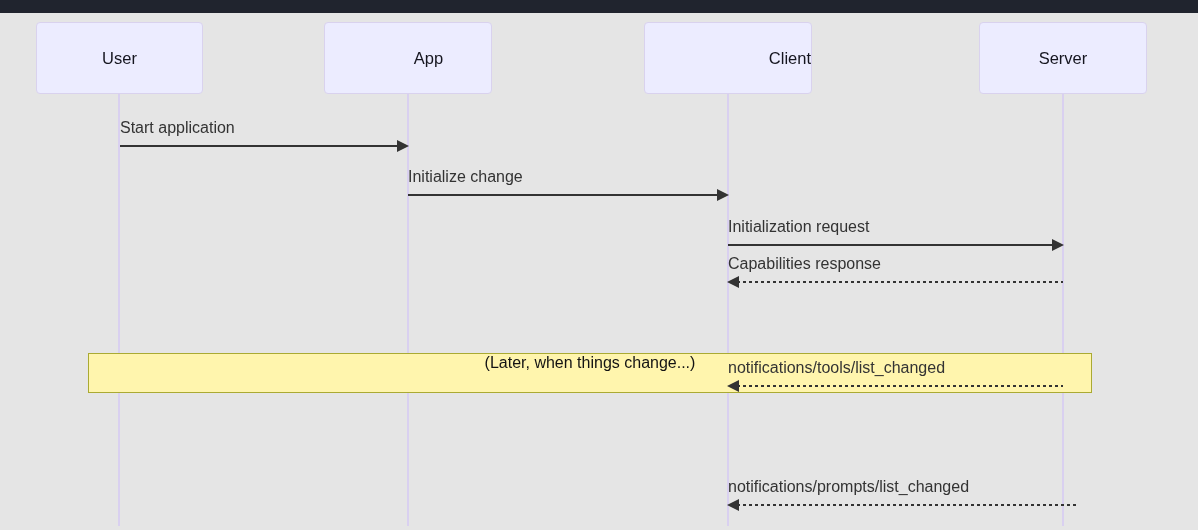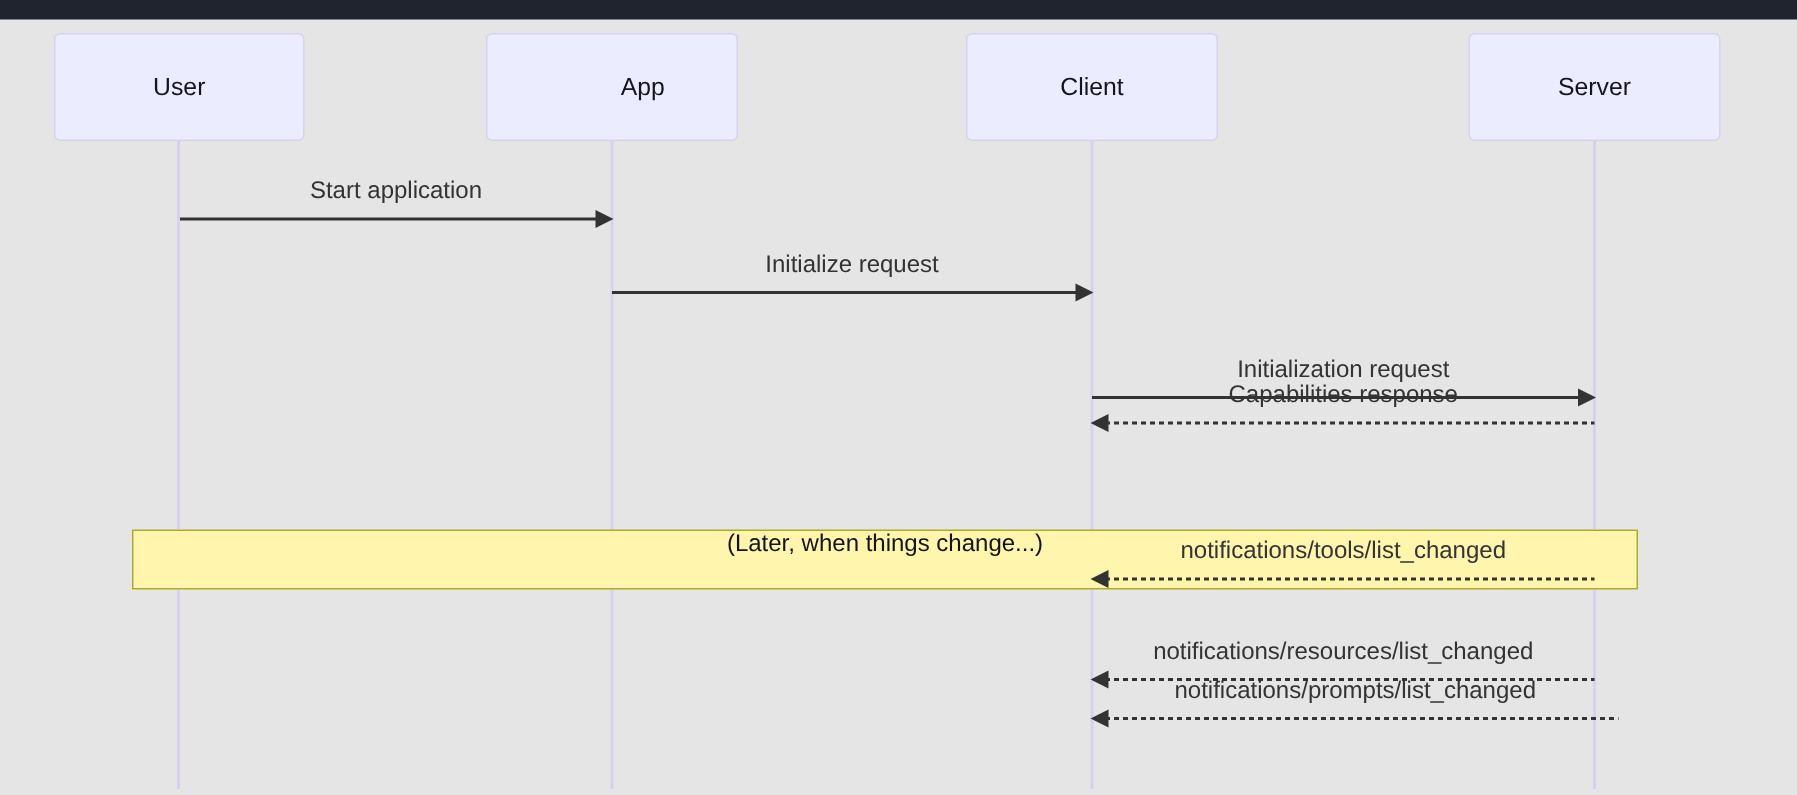--- a/index.html
+++ b/index.html
@@ -33,21 +33,20 @@
     display:flex;align-items:center;justify-content:center;
     font-size:16.5px;color:var(--actor-text);
   }
   .lifeline{
     position:absolute;top:94px;height:432px;width:2px;
     background:var(--lifeline);
   }
   .msg{position:absolute;height:34px;}
   .msg-label{
     position:absolute;left:0;right:0;top:0;height:22px;
-    text-align:center;
     font-size:16px;color:var(--message-color);
     white-space:nowrap;
   }
   .msg-line{
     position:absolute;top:26px;height:2px;left:0;right:0;
   }
   .msg-line.solid{background:var(--message-color);}
   .msg-line.dashed{
     background-image:repeating-linear-gradient(90deg,var(--message-color) 0 3px,transparent 3px 6px);
   }
@@ -86,40 +85,40 @@
   <div class="lifeline" style="left:407px;"></div>
   <div class="lifeline" style="left:727px;"></div>
   <div class="lifeline" style="left:1062px;"></div>
 
   <div class="actor" style="left:36px;width:167px;">
     <span>User</span>
   </div>
   <div class="actor" style="left:324px;width:168px;padding-left:41px;">
     <span>App</span>
   </div>
-  <div class="actor" style="left:644px;width:168px;">
+  <div class="actor" style="left:644px;width:168px;justify-content:flex-end;">
     <span>Client</span>
   </div>
   <div class="actor" style="left:979px;width:168px;align-items:center;">
     <span>Server</span>
   </div>
 
   <div class="msg" style="left:120px;width:288px;top:119px;">
     <div class="msg-label">Start application</div>
     <div class="msg-line solid to-right"></div>
     <div class="arrowhead right"></div>
   </div>
 
   <div class="msg" style="left:408px;width:320px;top:168px;">
-    <div class="msg-label">Initialize request</div>
+    <div class="msg-label">Initialize change</div>
     <div class="msg-line solid to-right"></div>
     <div class="arrowhead right"></div>
   </div>
 
-  <div class="msg" style="left:728px;width:335px;top:218px;margin-top:20px;">
+  <div class="msg" style="left:728px;width:335px;top:218px;">
     <div class="msg-label">Initialization request</div>
     <div class="msg-line solid to-right"></div>
     <div class="arrowhead right"></div>
   </div>
 
   <div class="msg" style="left:728px;width:335px;top:255px;">
     <div class="msg-label">Capabilities response</div>
     <div class="msg-line dashed to-left"></div>
     <div class="arrowhead left"></div>
   </div>
@@ -127,25 +126,20 @@
   <div class="note">
     <span>(Later, when things change...)</span>
   </div>
 
   <div class="msg" style="left:728px;width:335px;top:359px;">
     <div class="msg-label">notifications/tools/list_changed</div>
     <div class="msg-line dashed to-left"></div>
     <div class="arrowhead left"></div>
   </div>
 
-  <div class="msg" style="left:728px;width:335px;top:426px;">
-    <div class="msg-label">notifications/resources/list_changed</div>
-    <div class="msg-line dashed to-left"></div>
-    <div class="arrowhead left"></div>
-  </div>
 
-  <div class="msg" style="left:728px;width:351px;top:452px;">
+  <div class="msg" style="left:728px;width:351px;top:478px;">
     <div class="msg-label">notifications/prompts/list_changed</div>
     <div class="msg-line dashed to-left"></div>
     <div class="arrowhead left"></div>
   </div>
 
 </div>
 
 </body></html>

